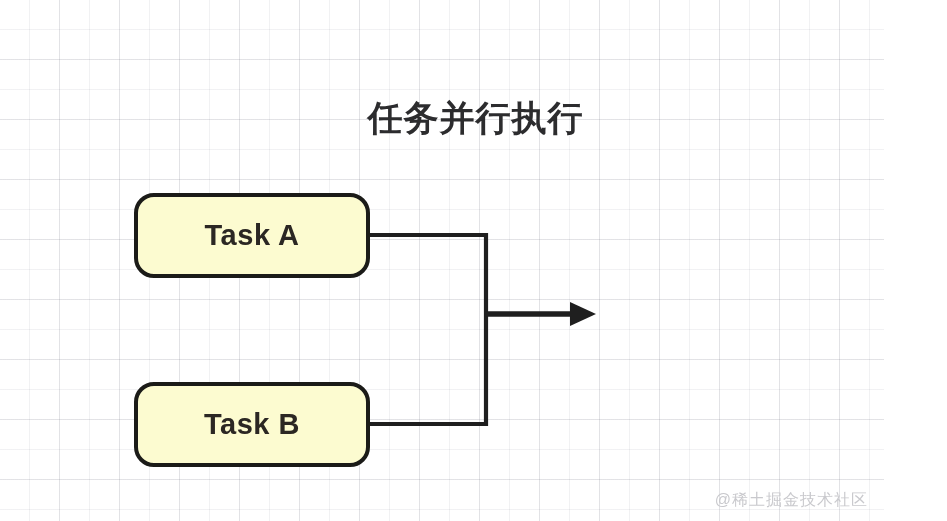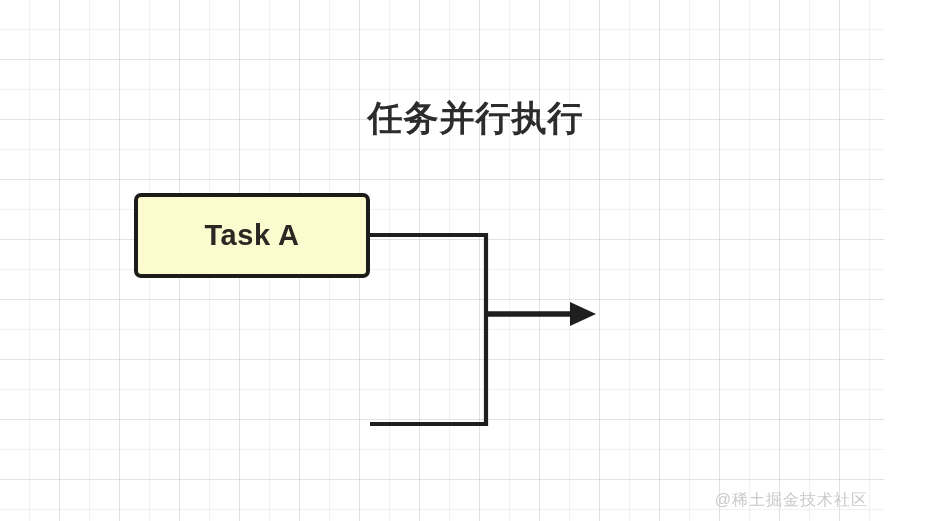--- a/index.html
+++ b/index.html
@@ -45,21 +45,21 @@
     line-height: 44px;
   }
   
   #diagram-title { transform: translateX(2px); }
 
   .task-node {
     position: absolute;
     box-sizing: border-box;
     background: #fcfbd0;
     border: 4px solid #1b1b18;
-    border-radius: 7px;
+    border-radius: 20px;
     display: flex;
     align-items: center;
     justify-content: center;
   }
   .task-label {
     font-size: 29px;
     font-weight: bold;
     color: #2b2723;
     letter-spacing: 0.5px;
     line-height: 1;
@@ -107,17 +107,20 @@
     <g>
       <line x1="484" y1="314" x2="572" y2="314" stroke="#1f1f1f" stroke-width="5.4" stroke-linecap="butt"></line>
       <polygon points="570,302 596,314 570,326" fill="#1f1f1f"></polygon>
     </g>
   </svg>
 
   <div class="task-node" id="task-a">
     <span class="task-label">Task A</span>
   </div>
 
+  <div class="task-node" id="task-b">
+    <span class="task-label">Task B</span>
+  </div>
 
 
   <div id="watermark">@稀土掘金技术社区</div>
 
 </div>
 
 </body></html>

